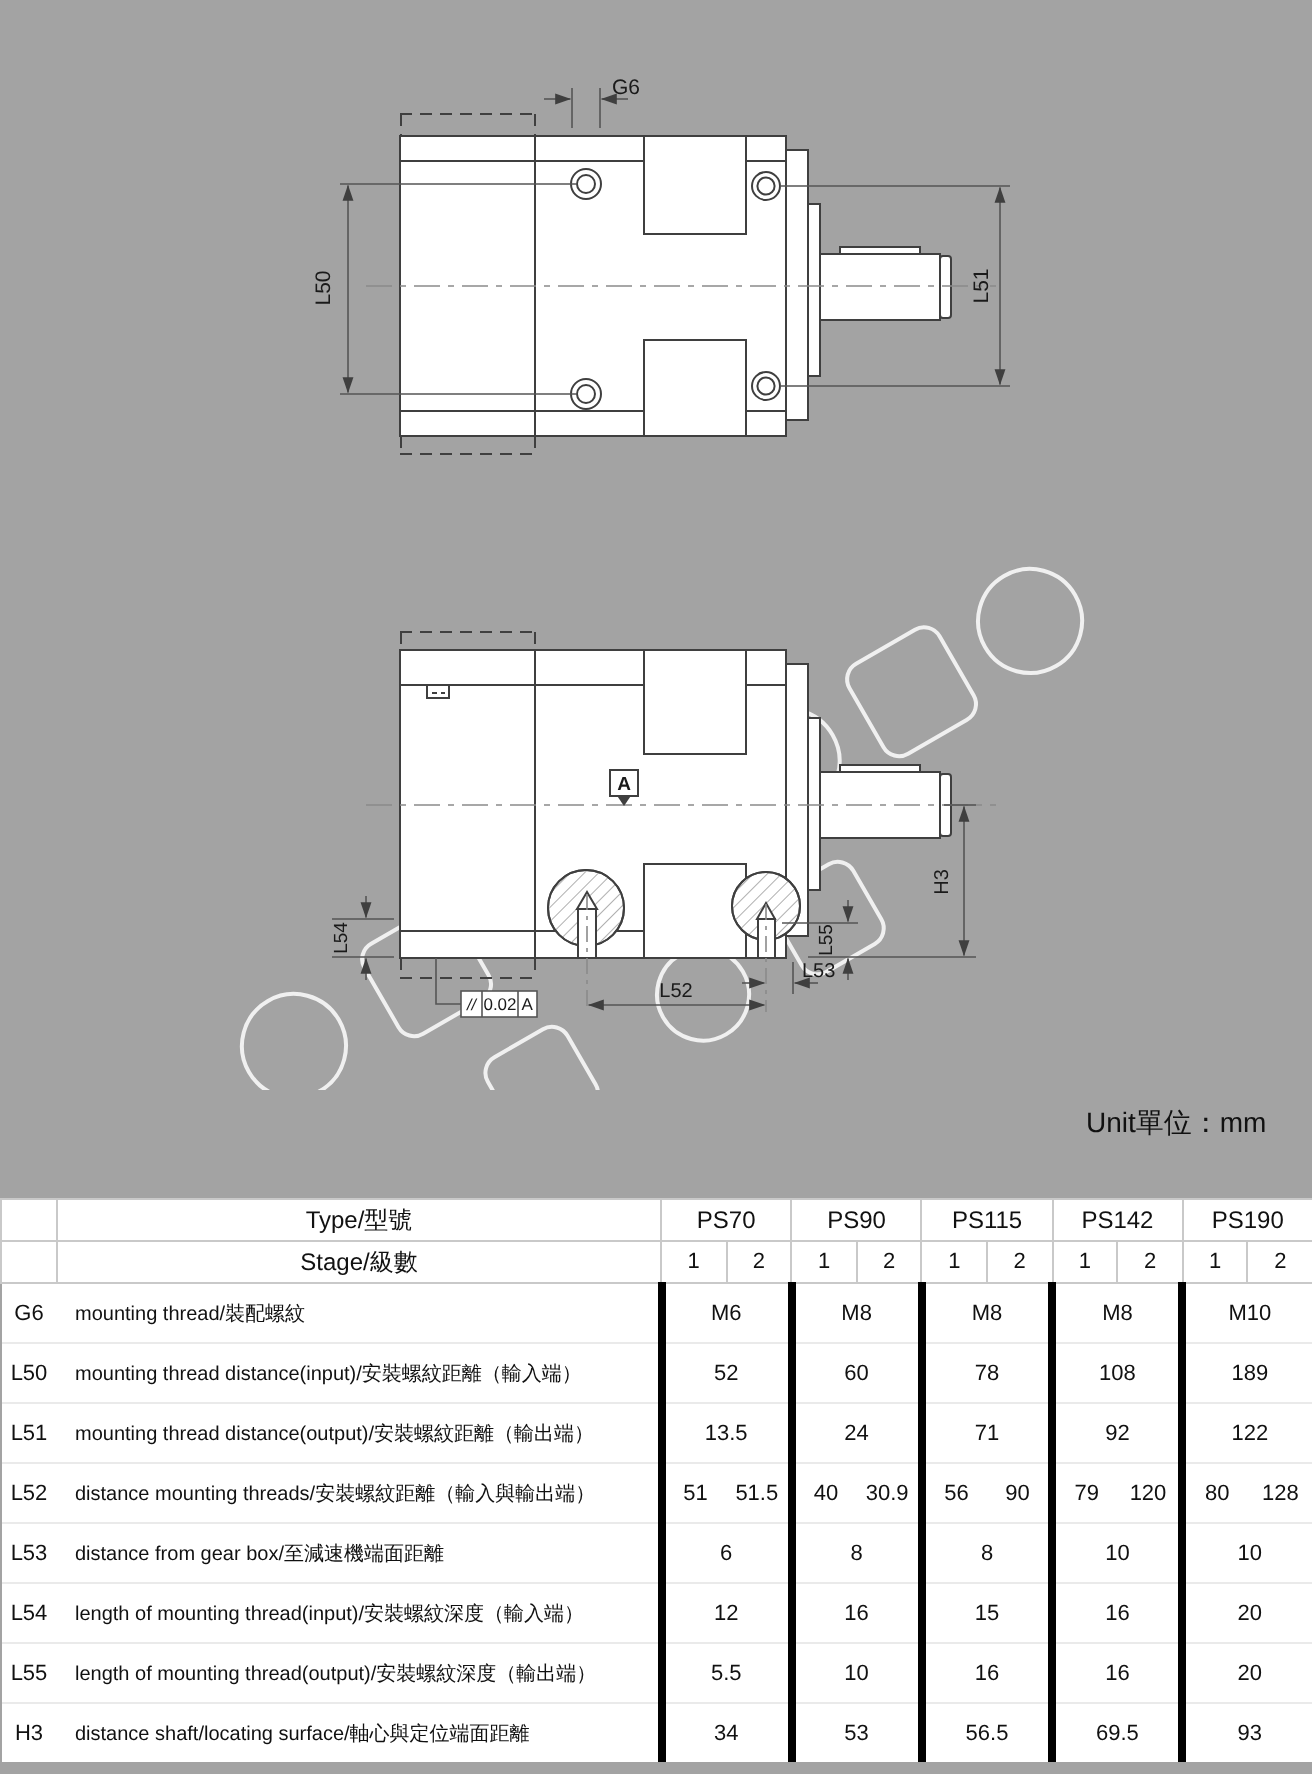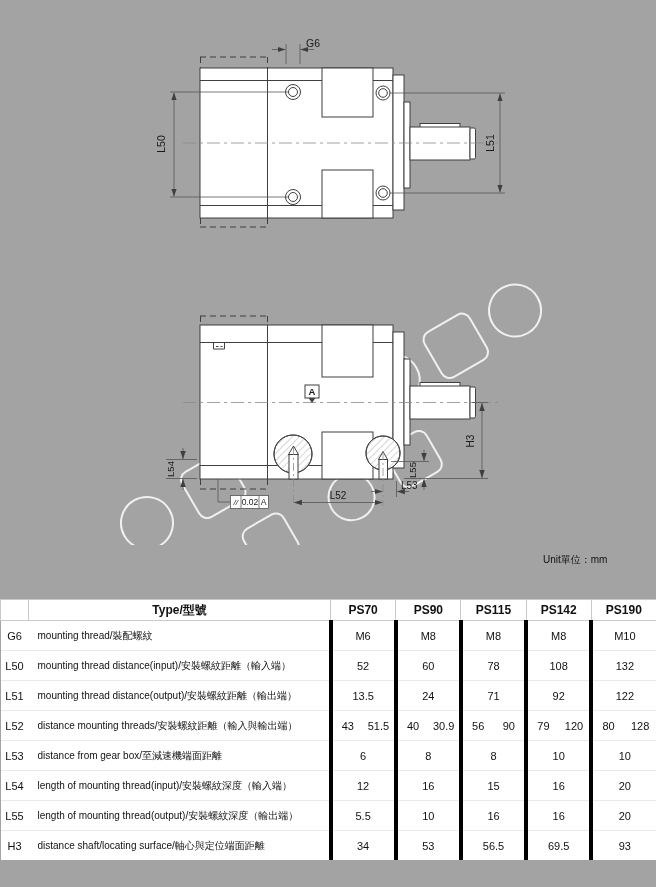--- a/index.html
+++ b/index.html
@@ -2,30 +2,30 @@
 <html><head>
 <meta charset="utf-8">
 <style>
   html,body { margin:0; padding:0; background:#ffffff; }
   .page {
     position:relative; width:656px; height:887px; background:#a3a3a3;
     font-family:"Liberation Sans","DejaVu Sans",sans-serif; overflow:hidden;
   }
   svg.drawings { position:absolute; top:0; left:0; display:block; }
   svg.drawings text { font-family:"Liberation Sans","DejaVu Sans",sans-serif; fill:#1a1a1a; stroke:none; }
-  .unit-label { position:absolute; top:553px; left:543px; font-size:10px; color:#111; }
+  .unit-label { position:absolute; top:553px; left:543px; font-size:14px; color:#111; }
 
   table.spec {
     position:absolute; top:599px; left:0; width:656px;
     border-collapse:collapse; table-layout:fixed;
   }
   table.spec th, table.spec td { padding:0; margin:0; }
   thead th {
     border:1px solid #c9c9c9; background:#fff; color:#111;
-    font-weight:bold; font-size:12px; height:20px; text-align:center;
+    font-weight:normal; font-size:12px; height:20px; text-align:center;
   }
   thead th.stage-num { font-size:11px; }
   tbody td {
     font-size:11px; color:#111; height:29px; text-align:center;
     vertical-align:middle; border-top:1px solid #eaeaea; background:#fff;
   }
   tbody tr:first-child td { border-top:none; }
   tbody td.desc { text-align:left; padding-left:9px; font-size:10px; }
   tbody td.code { font-size:11px; }
   tbody td.group-start { border-left:4px solid #000000; }
@@ -215,53 +215,67 @@
     <thead>
       <tr>
         <th></th>
         <th>Type/型號</th>
         <th colspan="2">PS70</th>
         <th colspan="2">PS90</th>
         <th colspan="2">PS115</th>
         <th colspan="2">PS142</th>
         <th colspan="2">PS190</th>
       </tr>
+      <tr>
+        <th></th>
+        <th>Stage/級數</th>
+        <th class="stage-num">1</th>
+        <th class="stage-num">2</th>
+        <th class="stage-num">1</th>
+        <th class="stage-num">2</th>
+        <th class="stage-num">1</th>
+        <th class="stage-num">2</th>
+        <th class="stage-num">1</th>
+        <th class="stage-num">2</th>
+        <th class="stage-num">1</th>
+        <th class="stage-num">2</th>
+      </tr>
     </thead>
     <tbody>
         <tr>
           <td class="code">G6</td>
           <td class="desc">mounting thread/裝配螺紋</td>
           <td class="val group-start" colspan="2">M6</td>
           <td class="val group-start" colspan="2">M8</td>
           <td class="val group-start" colspan="2">M8</td>
           <td class="val group-start" colspan="2">M8</td>
           <td class="val group-start" colspan="2">M10</td>
         </tr>
         <tr>
           <td class="code">L50</td>
           <td class="desc">mounting thread distance(input)/安裝螺紋距離（輸入端）</td>
           <td class="val group-start" colspan="2">52</td>
           <td class="val group-start" colspan="2">60</td>
           <td class="val group-start" colspan="2">78</td>
           <td class="val group-start" colspan="2">108</td>
-          <td class="val group-start" colspan="2">132</td>
+          <td class="val group-start" colspan="2">189</td>
         </tr>
         <tr>
           <td class="code">L51</td>
           <td class="desc">mounting thread distance(output)/安裝螺紋距離（輸出端）</td>
           <td class="val group-start" colspan="2">13.5</td>
           <td class="val group-start" colspan="2">24</td>
           <td class="val group-start" colspan="2">71</td>
           <td class="val group-start" colspan="2">92</td>
           <td class="val group-start" colspan="2">122</td>
         </tr>
         <tr>
           <td class="code">L52</td>
           <td class="desc">distance mounting threads/安裝螺紋距離（輸入與輸出端）</td>
-          <td class="val group-start">43</td>
+          <td class="val group-start">51</td>
           <td class="val">51.5</td>
           <td class="val group-start">40</td>
           <td class="val">30.9</td>
           <td class="val group-start">56</td>
           <td class="val">90</td>
           <td class="val group-start">79</td>
           <td class="val">120</td>
           <td class="val group-start">80</td>
           <td class="val">128</td>
         </tr>

